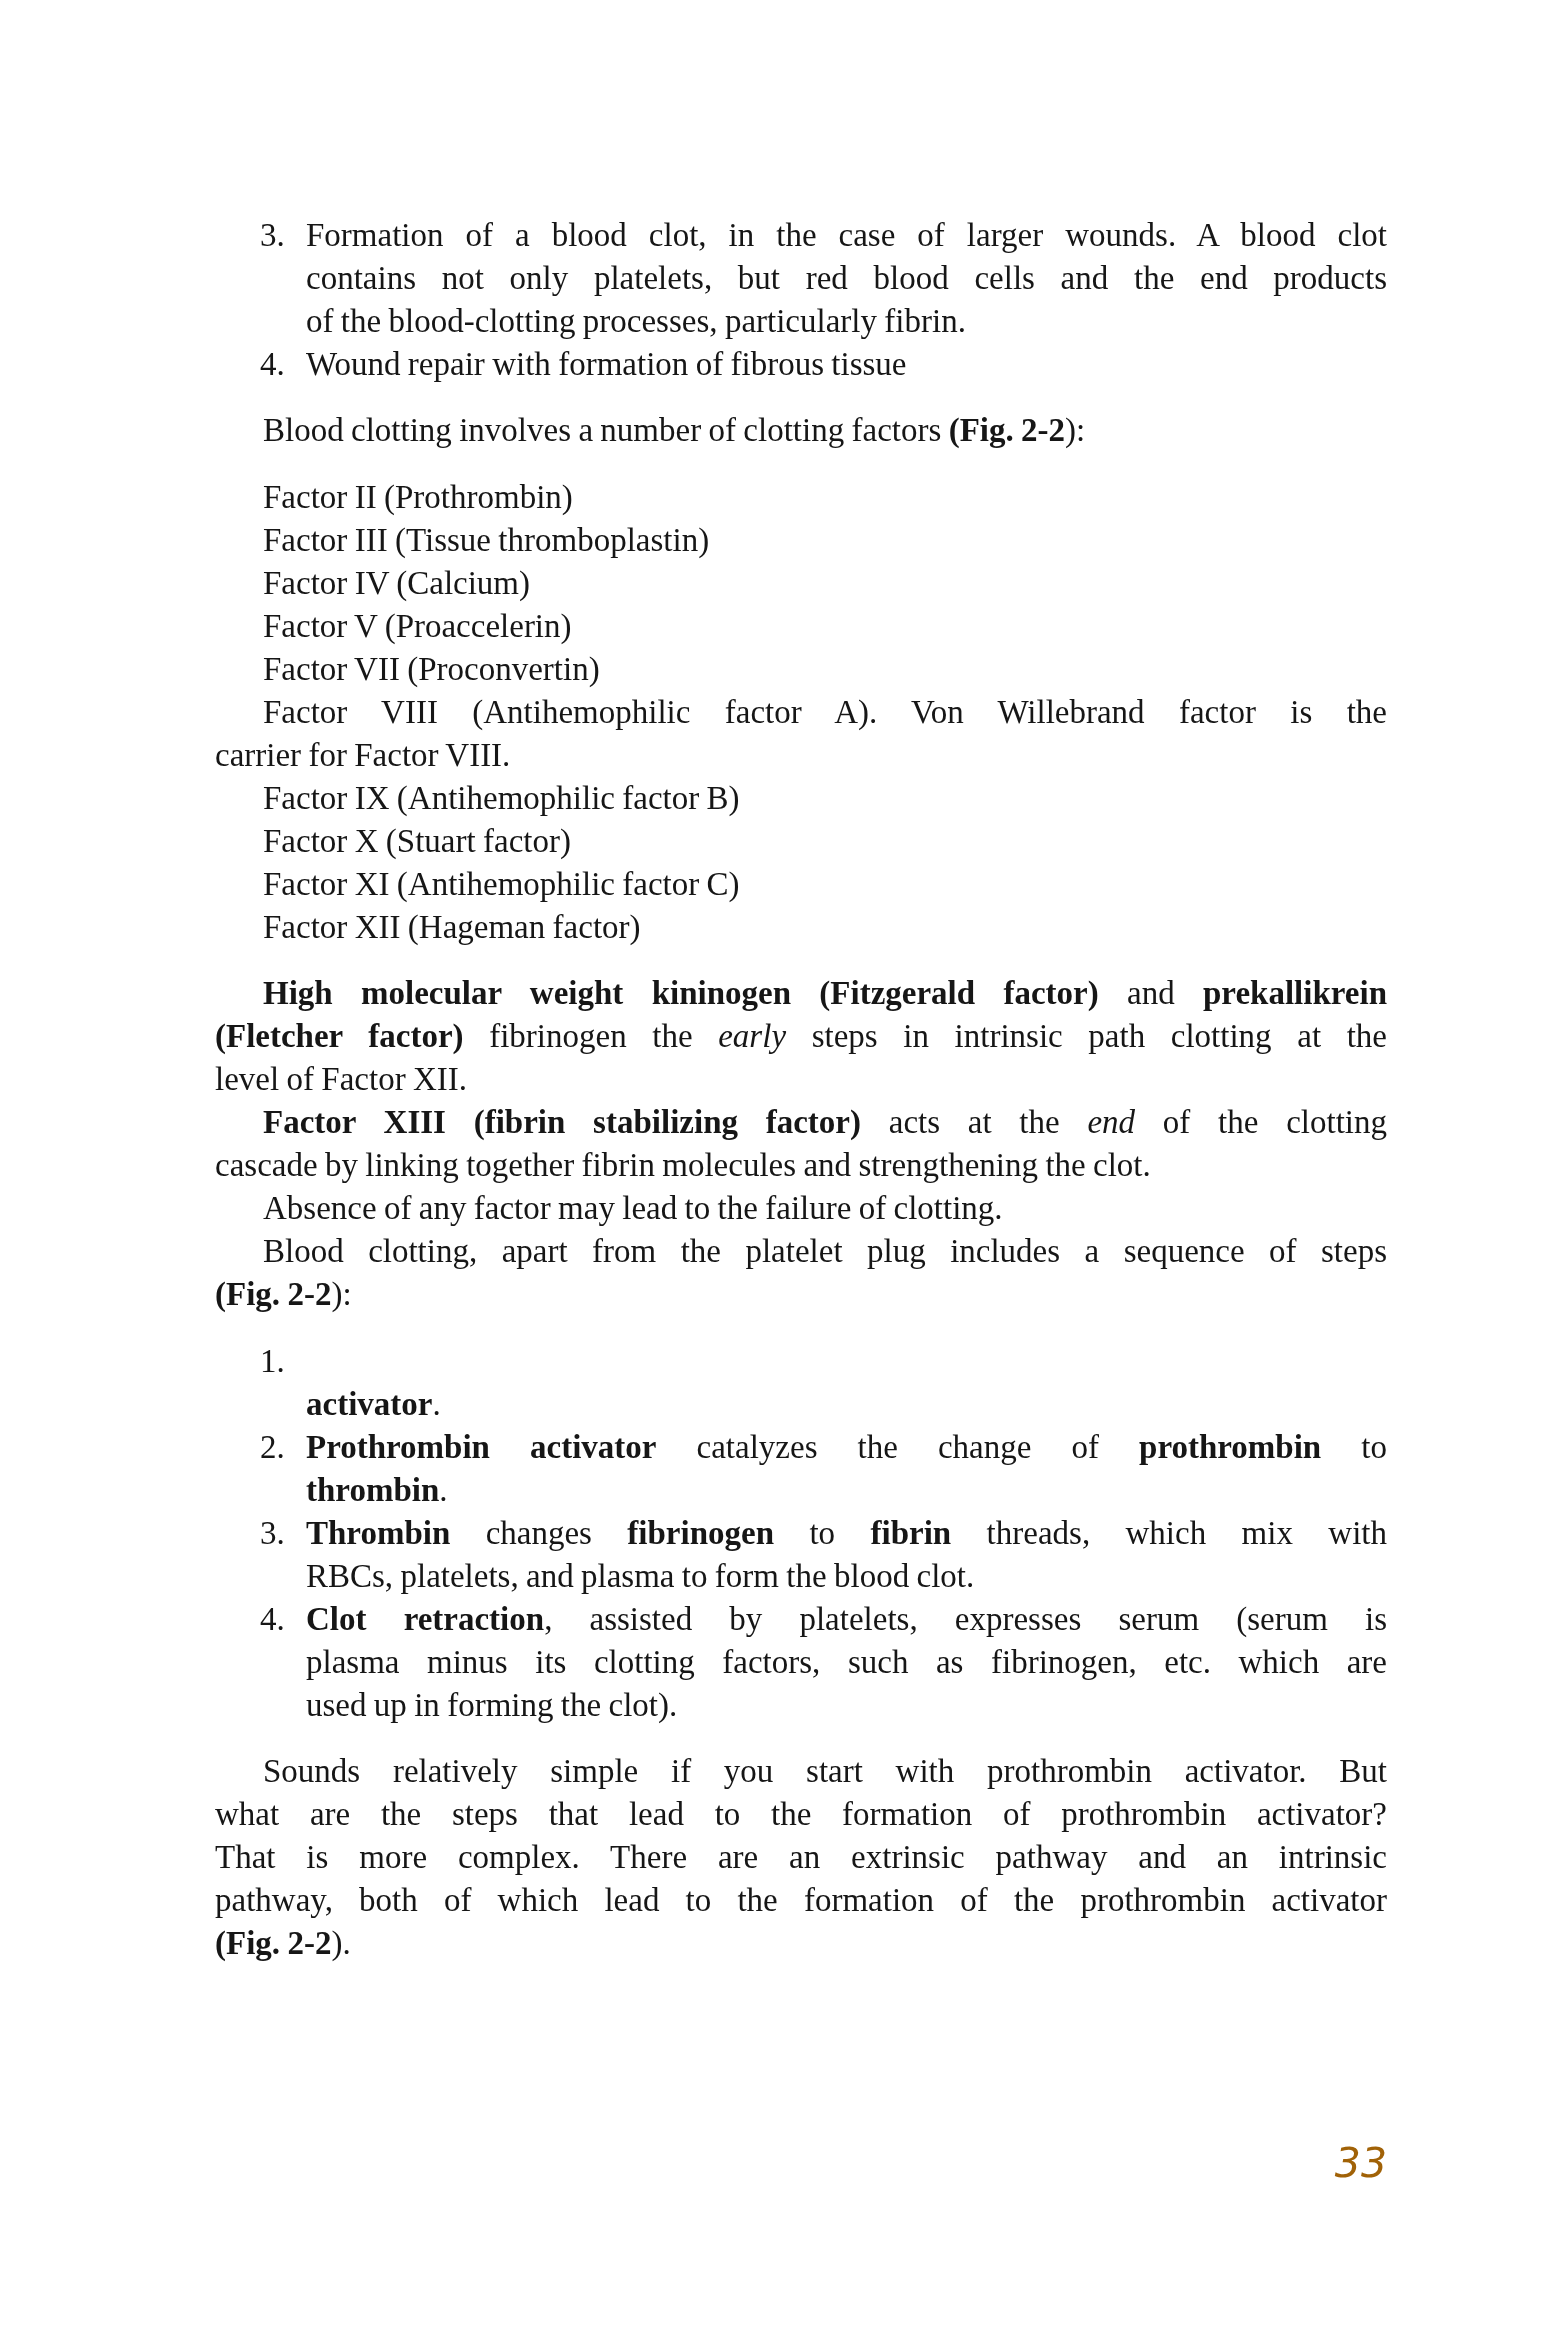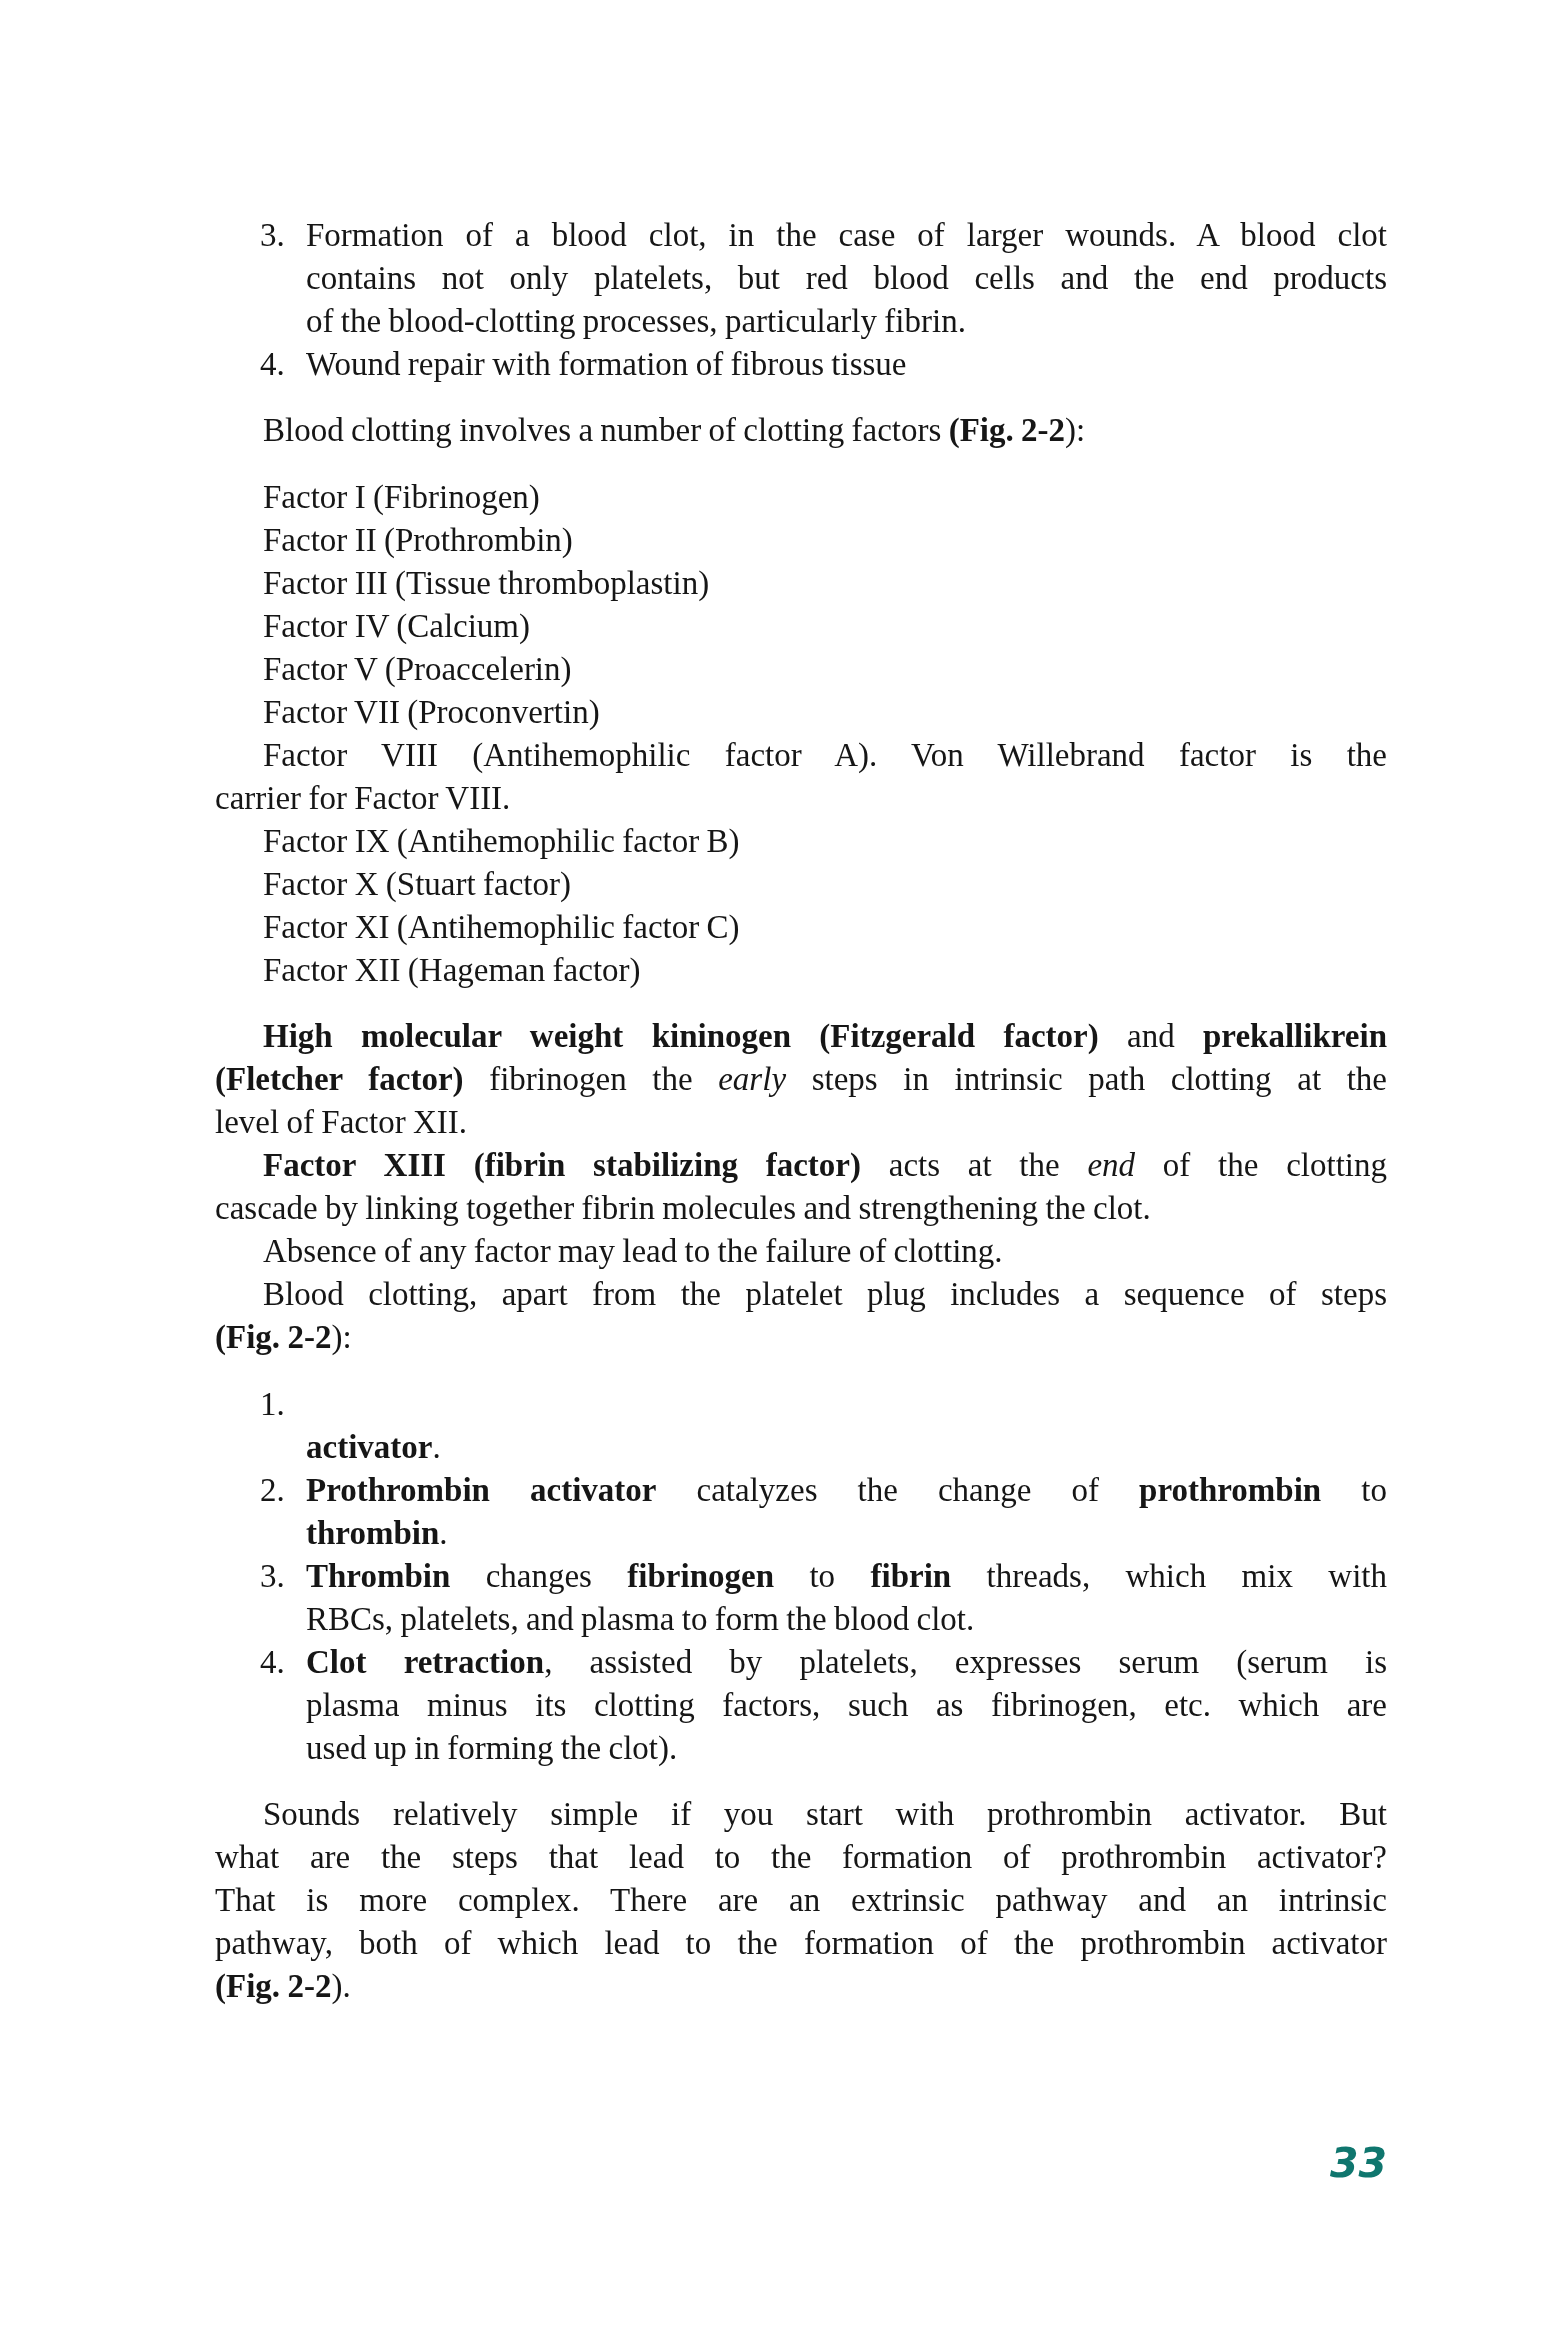--- a/index.html
+++ b/index.html
@@ -40,39 +40,38 @@
   b { font-weight: bold; }
   i { font-style: italic; }
   .folio {
     position: absolute;
     left: 1040px;
     top: 2142px;
     width: 347px;
     text-align: right;
     font-family: "DejaVu Sans", "Liberation Sans", sans-serif;
     font-style: italic;
-    font-weight: 700;
+    font-weight: 400;
     font-size: 41px;
     line-height: 43px;
-    color: #0f766e;
+    color: #a16207;
   }
 </style>
 </head>
 <body>
 
 <div class="page">
   <div class="content">
       <div class="line pad just"><span class="num">3.</span><span>Formation of a blood clot, in the case of larger wounds. A blood clot</span></div>
       <div class="line pad just"><span>contains not only platelets, but red blood cells and the end products</span></div>
       <div class="line pad"><span>of the blood-clotting processes, particularly fibrin.</span></div>
       <div class="line pad"><span class="num">4.</span><span>Wound repair with formation of fibrous tissue</span></div>
       <div class="gap"></div>
       <div class="line ind"><span>Blood clotting involves a number of clotting factors </span><b>(Fig. 2-2</b><span>):</span></div>
       <div class="gap"></div>
-      <div class="line ind"><span>Factor I (Fibrinogen)</span></div>
       <div class="line ind"><span>Factor II (Prothrombin)</span></div>
       <div class="line ind"><span>Factor III (Tissue thromboplastin)</span></div>
       <div class="line ind"><span>Factor IV (Calcium)</span></div>
       <div class="line ind"><span>Factor V (Proaccelerin)</span></div>
       <div class="line ind"><span>Factor VII (Proconvertin)</span></div>
       <div class="line ind just"><span>Factor VIII (Antihemophilic factor A). Von Willebrand factor is the</span></div>
       <div class="line"><span>carrier for Factor VIII.</span></div>
       <div class="line ind"><span>Factor IX (Antihemophilic factor B)</span></div>
       <div class="line ind"><span>Factor X (Stuart factor)</span></div>
       <div class="line ind"><span>Factor XI (Antihemophilic factor C)</span></div>

